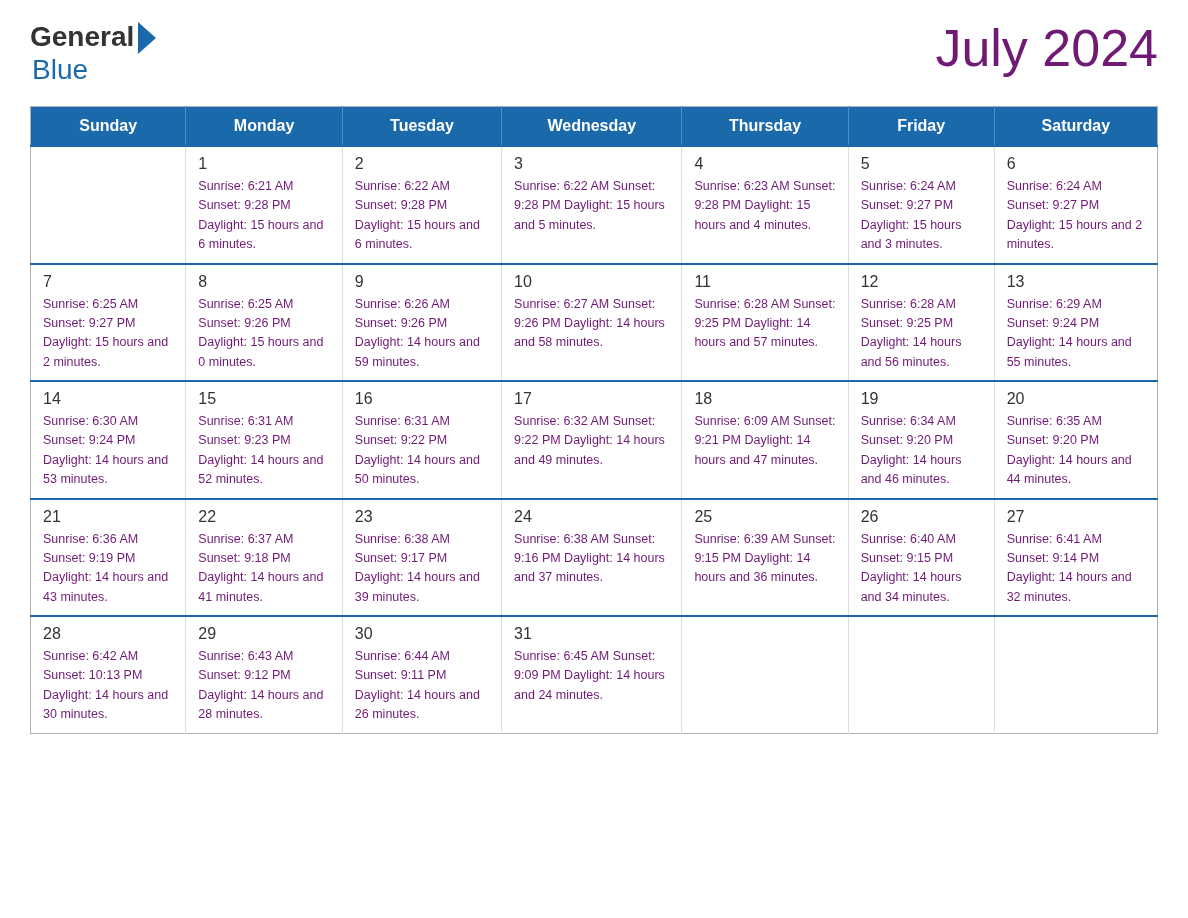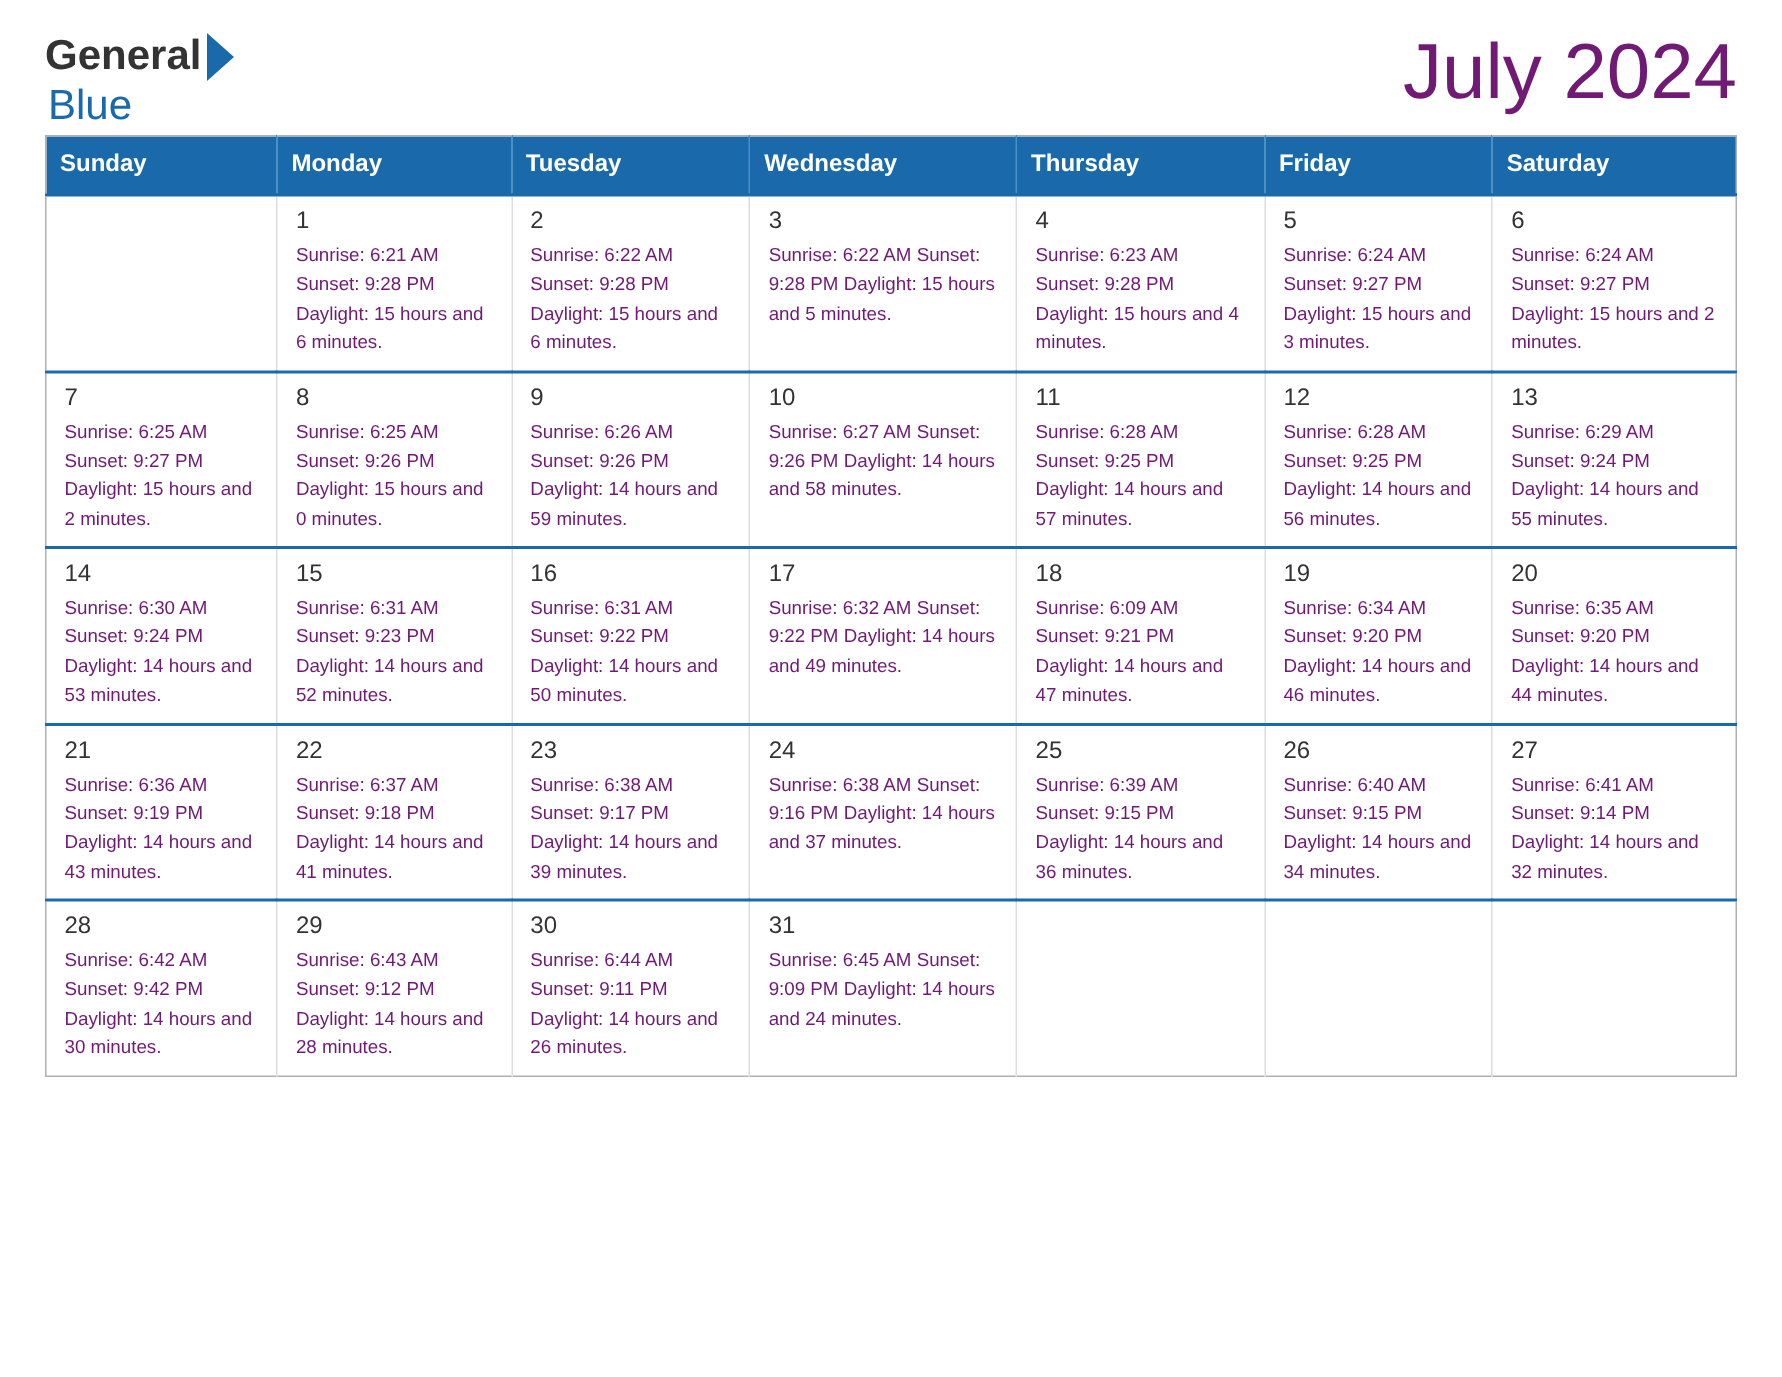--- a/index.html
+++ b/index.html
@@ -7,21 +7,21 @@
       font-family: Arial, Helvetica, sans-serif;
       background: #ffffff;
       padding: 20px 30px;
       width: 1188px;
       min-height: 918px;
     }
     .header {
       display: flex;
       justify-content: space-between;
       align-items: flex-start;
-      margin-bottom: 4px;
+      margin-bottom: 20px;
     }
     .logo {
       display: flex;
       flex-direction: column;
       align-items: flex-start;
     }
     .logo-top {
       display: flex;
       align-items: center;
     }
@@ -60,24 +60,24 @@
       margin-top: 4px;
     }
     table {
       width: 100%;
       border-collapse: collapse;
       border: 1px solid #b0b0b0;
     }
     thead tr th {
       background-color: #1a6aab;
       color: #ffffff;
-      padding: 10px 9px;
+      padding: 10px 24px;
       font-size: 16px;
       font-weight: bold;
-      text-align: left;
+      text-align: center;
       border-right: 1px solid #4a90c4;
     }
     thead tr th:last-child {
       border-right: none;
     }
     tbody tr {
       border-top: 2px solid #1a6aab;
     }
     tbody tr td {
       padding: 8px 12px;
@@ -327,21 +327,21 @@
           <div class="day-info">Sunrise: 6:41 AM
 Sunset: 9:14 PM
 Daylight: 14 hours
 and 32 minutes.</div>
         </td>
       </tr>
       <tr>
         <td>
           <span class="day-num">28</span>
           <div class="day-info">Sunrise: 6:42 AM
-Sunset: 9:42 PM
+Sunset: 10:13 PM
 Daylight: 14 hours
 and 30 minutes.</div>
         </td>
         <td>
           <span class="day-num">29</span>
           <div class="day-info">Sunrise: 6:43 AM
 Sunset: 9:12 PM
 Daylight: 14 hours
 and 28 minutes.</div>
         </td>

